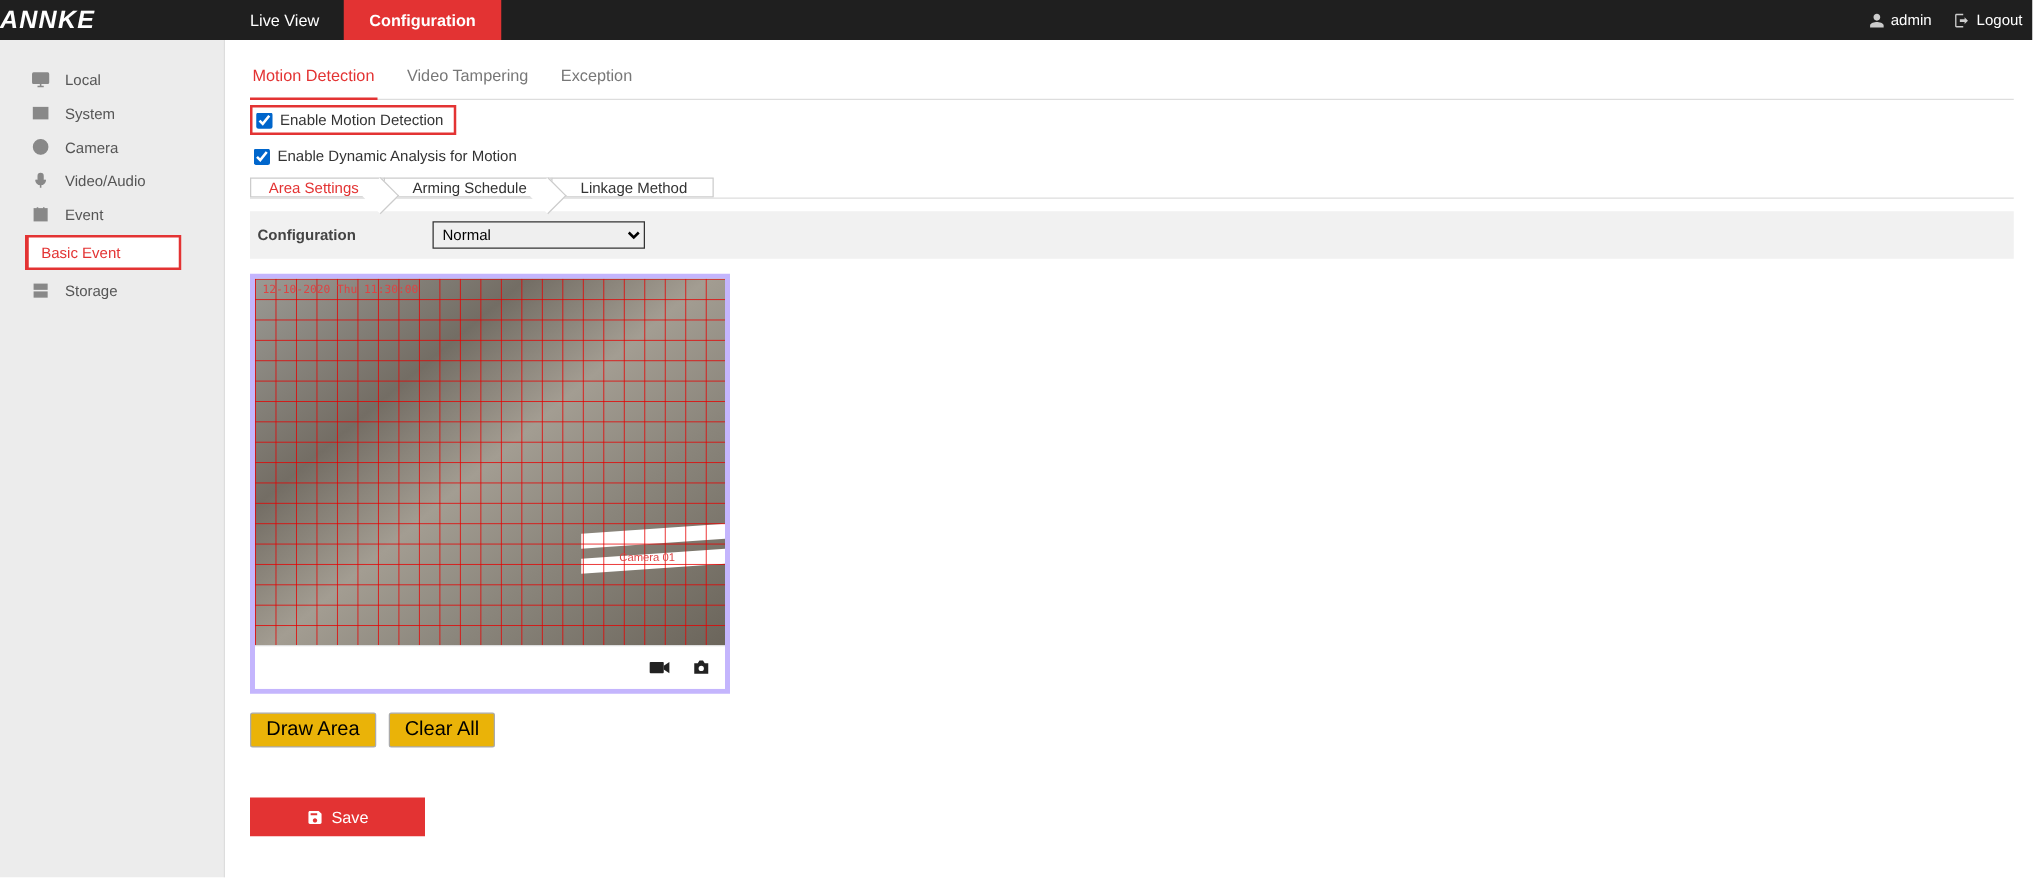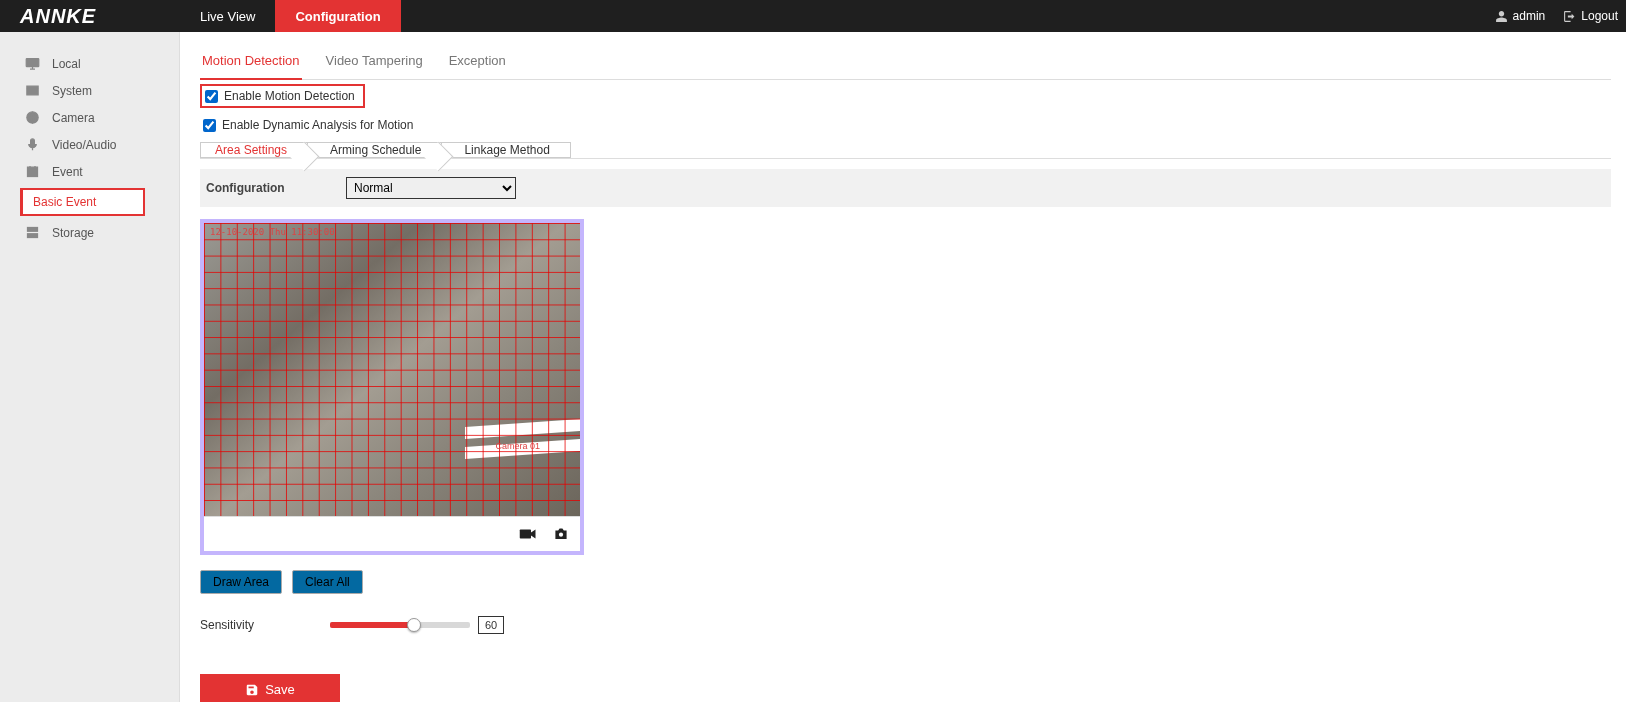--- a/index.html
+++ b/index.html
@@ -1,20 +1,20 @@
 <!DOCTYPE html>
 <html><head>
 <meta charset="utf-8">
 <style>
 * { margin: 0; padding: 0; box-sizing: border-box; font-family: Arial, sans-serif; }
 body { font-size: 12px; color: #333; background: #fff; }
 
 
 .header { background: #1f1f1f; height: 32px; display: flex; align-items: center; color: #fff; }
-.logo { width: 180px; padding-left: 20px; font-size: 20px; font-weight: bold; font-style: italic; letter-spacing: 1px; }
+.logo { width: 180px; font-size: 20px; font-weight: bold; font-style: italic; letter-spacing: 1px; }
 .nav-tabs { display: flex; height: 100%; }
 .nav-tab { padding: 0 20px; display: flex; align-items: center; font-size: 13px; cursor: pointer; }
 .nav-tab.active { background: #e33333; font-weight: bold; }
 .header-right { margin-left: auto; display: flex; align-items: center; padding-right: 8px; gap: 18px; font-size: 12px; }
 .header-right .item { display: flex; align-items: center; gap: 5px; cursor: pointer; }
 .header-right svg { fill: #ccc; }
 
 
 .container { display: flex; height: calc(100vh - 32px); }
 .sidebar { width: 180px; background: #ececec; border-right: 1px solid #ddd; padding-top: 18px; }
@@ -49,21 +49,21 @@
 .preview { position: relative; width: 100%; height: 293px; background: linear-gradient(140deg, #9b9a94 0%, #736d64 30%, #a39d92 50%, #8a857b 70%, #6b655b 100%); overflow: hidden; }
 .preview .grid { position: absolute; inset: 0; background-image: linear-gradient(to right, rgba(230,0,0,.8) 1px, transparent 1px), linear-gradient(to bottom, rgba(230,0,0,.8) 1px, transparent 1px); background-size: 16.4px 16.3px; }
 .preview .bright1 { position: absolute; right: 0; top: 200px; width: 115px; height: 12px; background: #fff; transform: skewY(-4deg); }
 .preview .bright2 { position: absolute; right: 0; top: 220px; width: 115px; height: 12px; background: #fff; transform: skewY(-4deg); }
 .preview .timestamp { position: absolute; top: 4px; left: 6px; color: #d44; font-size: 9px; font-family: monospace; }
 .preview .cam-label { position: absolute; right: 40px; top: 218px; color: #d44; font-size: 9px; }
 .preview-tools { height: 35px; display: flex; align-items: center; justify-content: flex-end; gap: 15px; padding-right: 10px; border-top: 1px solid #ddd; background: #fff; }
 .preview-tools svg { fill: #222; cursor: pointer; }
 
 .btn-row { display: flex; gap: 10px; margin-top: 15px; }
-.btn { border: 1px solid #aaa; background: #0369a1; padding: 4px 12px; font-size: 12px; cursor: pointer; border-radius: 2px; }
+.btn { border: 1px solid #aaa; background: #eab308; padding: 4px 12px; font-size: 16px; cursor: pointer; border-radius: 2px; }
 
 .slider-row { display: flex; align-items: center; margin-top: 22px; }
 .slider-row label { width: 130px; font-size: 12px; }
 .slider-wrap { position: relative; width: 140px; height: 6px; background: #d8d8d8; border-radius: 2px; }
 .slider-fill { position: absolute; left: 0; top: 0; height: 100%; width: 60%; background: #e33333; border-radius: 2px; }
 .slider-thumb { position: absolute; left: 60%; top: 50%; transform: translate(-50%, -50%); width: 14px; height: 14px; background: #fff; border: 1px solid #999; border-radius: 50%; box-shadow: 0 1px 2px rgba(0,0,0,.3); }
 .slider-val { margin-left: 8px; width: 26px; height: 18px; border: 1px solid #333; font-size: 11px; text-align: center; line-height: 16px; }
 
 .save-btn { margin-top: 40px; background: #e33333; color: #fff; border: none; padding: 8px 0; width: 140px; font-size: 13px; cursor: pointer; display: flex; align-items: center; justify-content: center; gap: 6px; }
 .save-btn svg { fill: #fff; }
@@ -198,28 +198,20 @@
             <circle cx="12" cy="11" r="3" fill="#fff"></circle>
           </svg>
       </div>
     </div>
 
     <div class="btn-row">
       <button class="btn">Draw Area</button>
       <button class="btn">Clear All</button>
     </div>
 
-    <div class="slider-row">
-      <label>Sensitivity</label>
-      <div class="slider-wrap">
-        <div class="slider-fill"></div>
-        <div class="slider-thumb"></div>
-      </div>
-      <div class="slider-val">60</div>
-    </div>
 
     <button class="save-btn">
       <svg width="14" height="14" viewBox="0 0 24 24">
           <path d="M17 3H5c-1.1 0-2 .9-2 2v14c0 1.1.9 2 2 2h14c1.1 0 2-.9 2-2V7l-4-4zm-5 16c-1.7 0-3-1.3-3-3s1.3-3 3-3 3 1.3 3 3-1.3 3-3 3zm3-10H6V6h9v3z"></path>
         </svg>
       <span>Save</span>
     </button>
   </div>
 </div>
 

